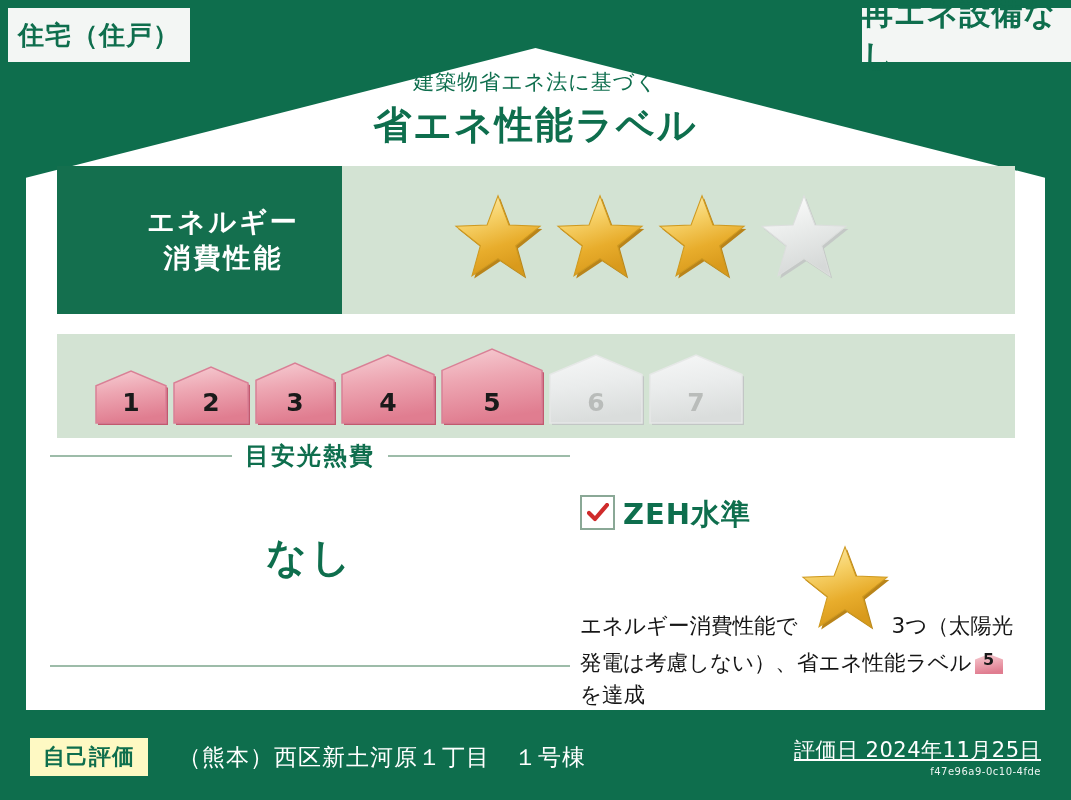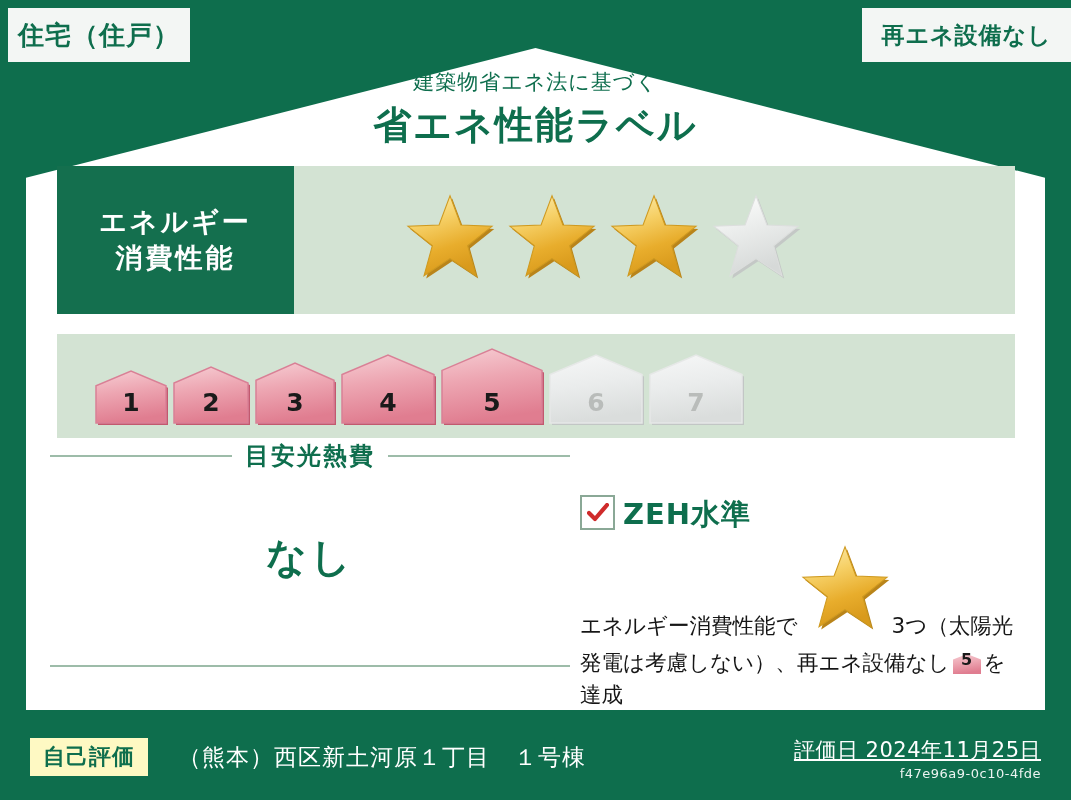--- a/index.html
+++ b/index.html
@@ -20,37 +20,37 @@
     clip-path:polygon(0% 19.6%, 50% 0%, 100% 19.6%, 100% 100%, 0% 100%);
   }
 
   
   .corner-tag{
     position:absolute;background:#f3f6f4;color:#0e6e4d;
     font-weight:bold;letter-spacing:1px;
     display:flex;align-items:center;justify-content:center;
   }
   #tag-left{left:0;top:8px;width:182px;height:54px;font-size:26px;margin-left:8px;}
-  #tag-right{right:0;top:8px;width:209px;height:54px;font-size:23px;}
+  #tag-right{right:0;top:8px;width:209px;height:54px;font-size:31px;}
 
   
   #title-wrap{position:absolute;left:0;right:0;top:68px;text-align:center;color:#0e6e4d;}
   #title-sub{font-size:21px;font-weight:normal;letter-spacing:1px;}
   #title-main{font-size:38px;font-weight:bold;letter-spacing:2px;margin-top:4px;}
 
   
   .row{position:absolute;left:57px;width:958px;display:flex;}
   .row-label{
     width:237px;background:#146f4e;color:#fff;font-weight:bold;
     display:flex;flex-direction:column;align-items:center;justify-content:center;
     line-height:1.35;letter-spacing:3px;
   }
   .row-body{flex:1;background:#d3e3d3;display:flex;align-items:center;}
   #row-energy{top:166px;height:148px;}
-  #row-energy .row-label{font-size:27px;}
+  #row-energy .row-label{font-size:27px;padding-left:48px;}
   #row-insul{top:334px;height:104px;}
   #row-insul .row-label{font-size:27px;}
 
   
   #stars{display:flex;align-items:center;gap:10px;margin-left:110px;}
   .star{width:92px;height:92px;display:block;}
 
   
   #houses{display:flex;align-items:flex-end;gap:4px;margin-left:37px;}
   .house{position:relative;display:flex;align-items:flex-end;justify-content:center;}
@@ -93,21 +93,21 @@
   }
 
   
   #footer{position:absolute;left:0;right:0;bottom:0;height:90px;color:#fff;}
   #eval-badge{
     position:absolute;left:30px;top:28px;background:#fef9c3;color:#0e6e4d;
     font-size:22px;font-weight:bold;padding:4px 13px;letter-spacing:1px;
   }
   #address{position:absolute;left:178px;top:32px;font-size:23px;letter-spacing:1px;}
   #eval-date{position:absolute;right:30px;top:26px;font-size:21px;letter-spacing:0.5px;text-decoration:underline;}
-  #eval-id{position:absolute;right:30px;top:56px;font-size:13px;opacity:.92;letter-spacing:0.5px;}
+  #eval-id{position:absolute;right:30px;top:56px;font-size:10px;opacity:.92;letter-spacing:0.5px;}
 </style>
 </head>
 <body>
 
 <div id="frame"></div>
 
 <div id="card"></div>
 
 <div class="corner-tag" id="tag-left">住宅（住戸）</div>
 <div class="corner-tag" id="tag-right">再エネ設備なし</div>
@@ -304,21 +304,21 @@
           <defs>
             <linearGradient id="sginlinea" x1="0" y1="0" x2="0.35" y2="1">
               <stop offset="0%" stop-color="#fdf0b8"></stop>
               <stop offset="38%" stop-color="#f6d066"></stop>
               <stop offset="72%" stop-color="#e8ad2c"></stop>
               <stop offset="100%" stop-color="#d99a1c"></stop>
             </linearGradient>
           </defs>
           <polygon points="50.00,2.00 62.34,35.01 97.55,36.55 69.97,58.49 79.39,92.45 50.00,73.00 20.61,92.45 30.03,58.49 2.45,36.55 37.66,35.01" fill="#b9841a" transform="translate(2.5,3)"></polygon>
           <polygon points="50.00,2.00 62.34,35.01 97.55,36.55 69.97,58.49 79.39,92.45 50.00,73.00 20.61,92.45 30.03,58.49 2.45,36.55 37.66,35.01" fill="url(#sginlinea)" stroke="#cf9a20" stroke-width="1.2"></polygon>
-        </svg></span><span>3つ（太陽光発電は考慮しない）、再エネ設備なし</span><span class="inline-house" id="inline-house-slot" style="width: 30px; height: 22px;"><svg width="30" height="22" viewBox="0 0 30 22">
+        </svg></span><span>3つ（太陽光発電は考慮しない）、省エネ性能ラベル</span><span class="inline-house" id="inline-house-slot" style="width: 30px; height: 22px;"><svg width="30" height="22" viewBox="0 0 30 22">
           <defs>
             <linearGradient id="ihg" x1="0" y1="0" x2="0.2" y2="1">
               <stop offset="0%" stop-color="#f6cdd3"></stop>
               <stop offset="50%" stop-color="#eda6b2"></stop>
               <stop offset="100%" stop-color="#e07d90"></stop>
             </linearGradient>
           </defs>
           <path d="M1,21 L1,6.6 L15,1 L29,6.6 L29,21 Z" fill="url(#ihg)"></path>
         </svg><b>5</b></span><span>を達成</span>
   </div>

